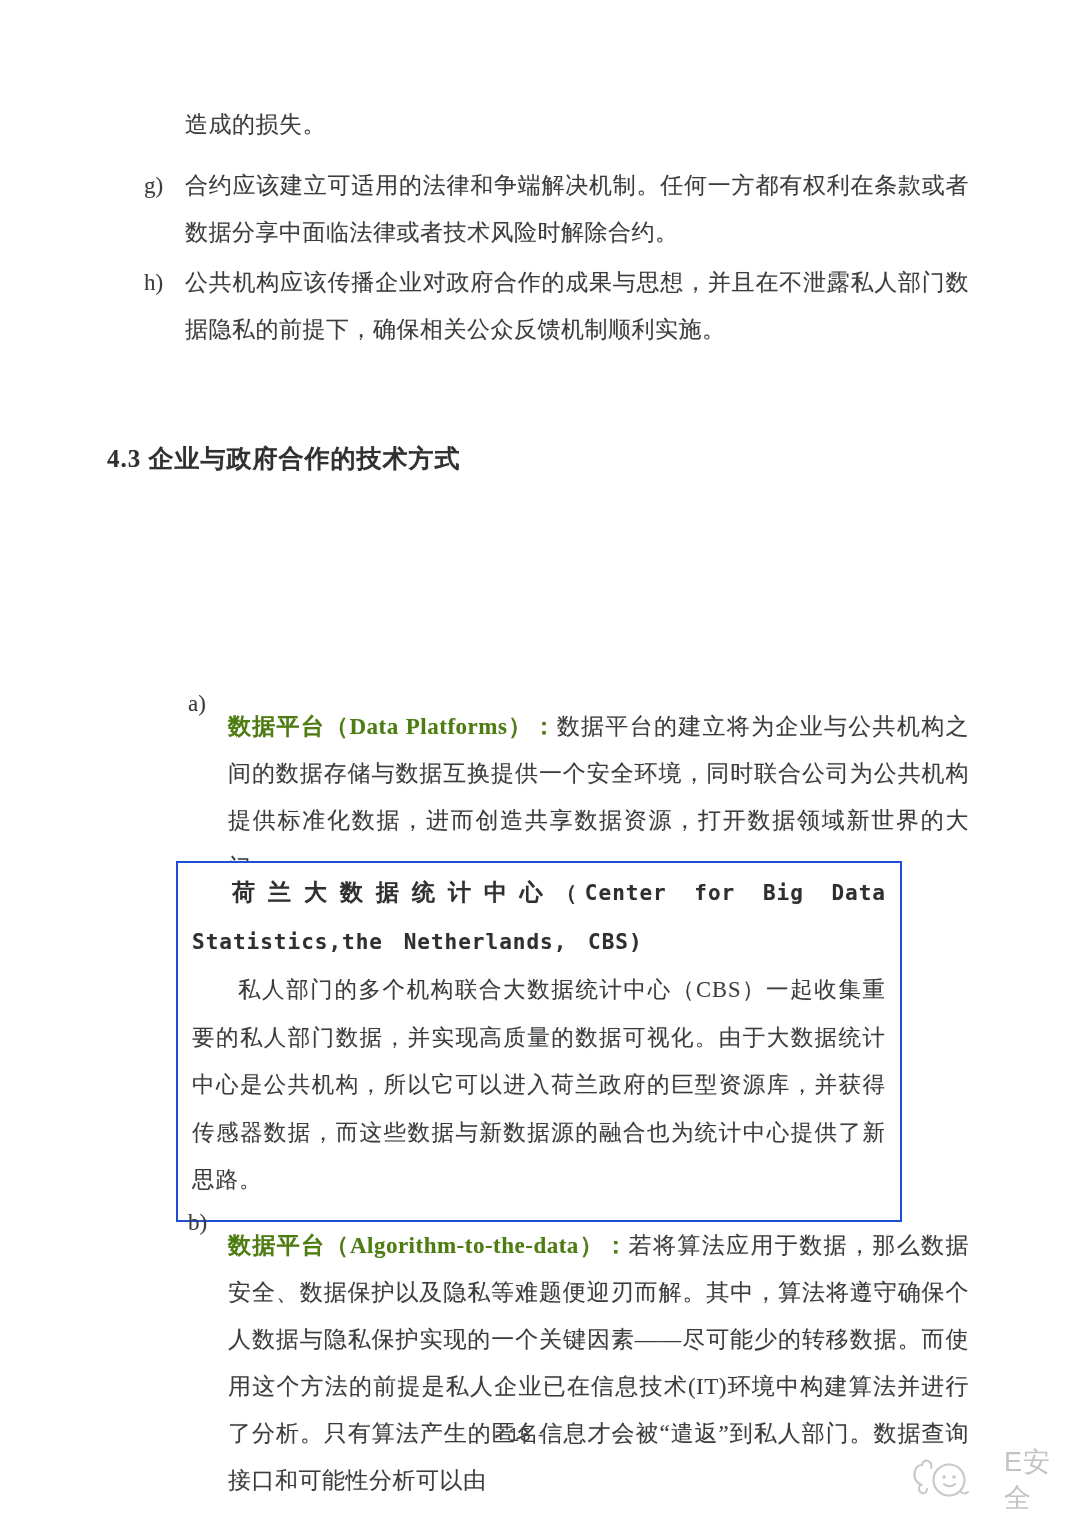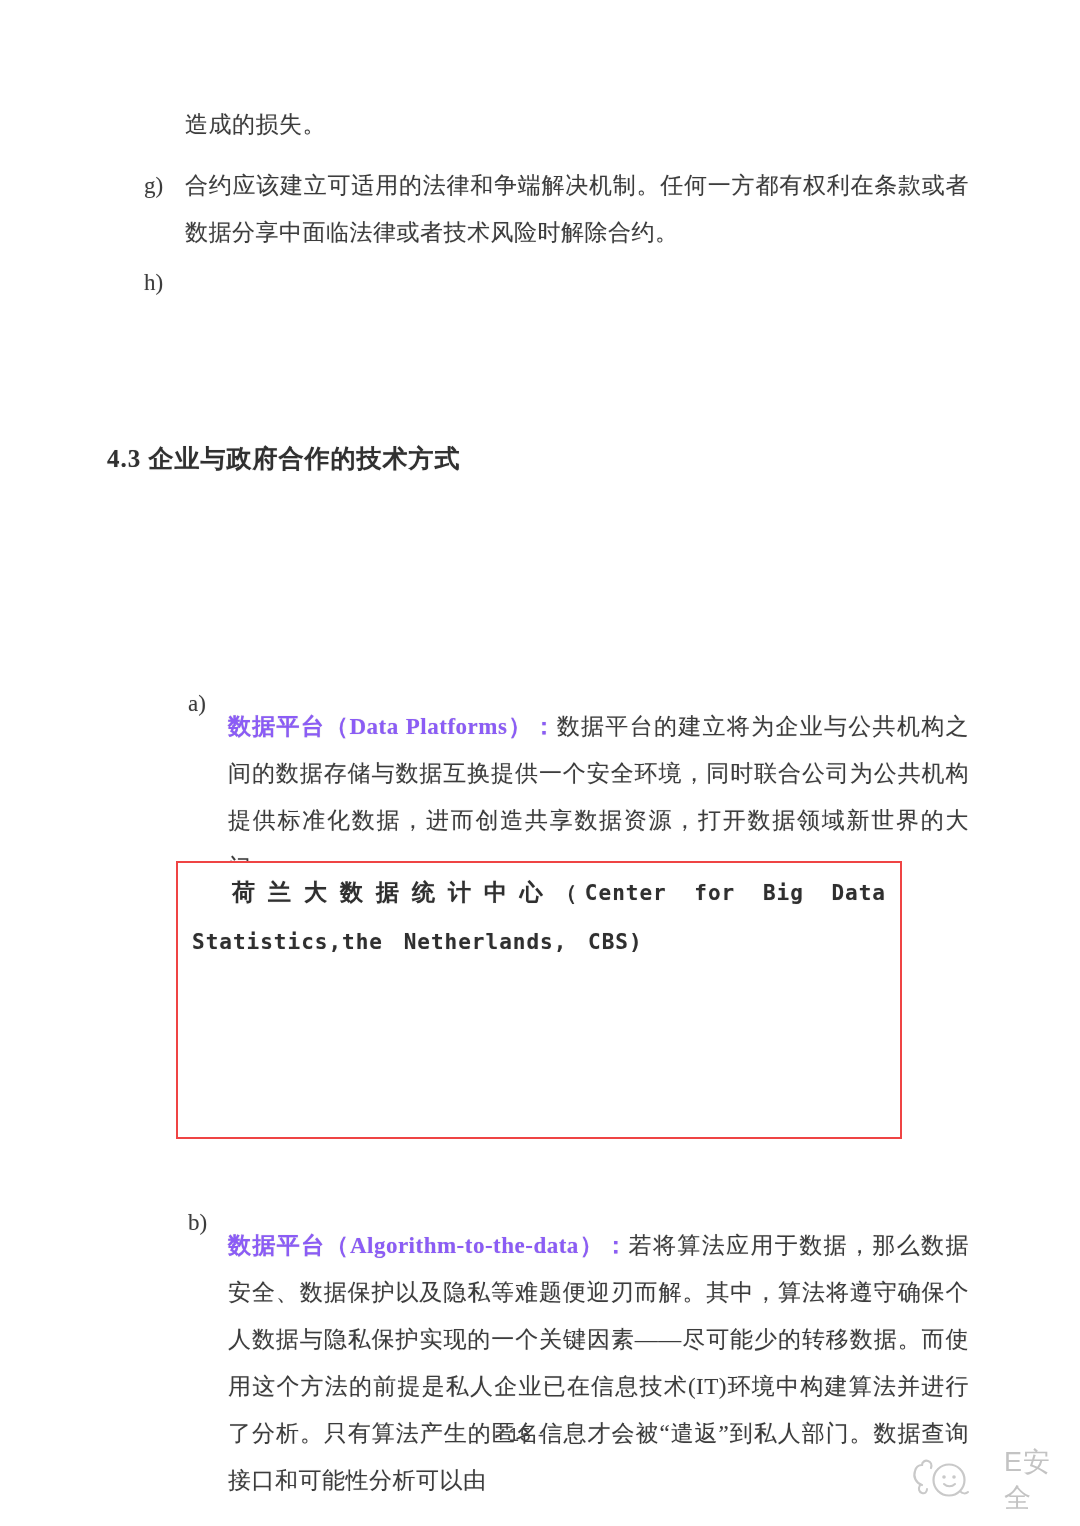--- a/index.html
+++ b/index.html
@@ -30,24 +30,24 @@
   .heading{
     left:107px;top:407px;width:700px;
     font-size:25px;font-weight:bold;color:#303030;
     letter-spacing:1px;
     text-shadow:0 0 1px rgba(60,60,60,0.35);
     margin-top:35px;
   }
   .intro{left:110px;top:455px;width:858px;text-indent:47px;line-height:46.5px;}
   .a-label{left:188px;top:680px;}
   .a-text{left:228px;top:680px;width:741px;}
-  .bold-prefix{font-weight:bold;color:#8b5cf6;}
+  .bold-prefix{font-weight:bold;color:#4d7c0f;}
   .callout{
     left:176px;top:861px;width:694px;
-    border:2px solid #ef4444;
+    border:2px solid #1d4ed8;
     background:#ffffff;
     padding:6px 14px 16px 14px;
     min-height:252px;
   }
   .callout-title{
     margin:0;
     font-weight:bold;color:#2f2f2f;
     font-size:23px;line-height:47.5px;
     text-indent:40px;
     text-align:justify;
@@ -88,29 +88,31 @@
 <body>
 
 <div class="page">
 
   <div class="abs doc-text cont-line">造成的损失。</div>
 
   <div class="abs li-label g-label">g)</div>
   <div class="abs doc-text g-text">合约应该建立可适用的法律和争端解决机制。任何一方都有权利在条款或者数据分享中面临法律或者技术风险时解除合约。</div>
 
   <div class="abs li-label h-label">h)</div>
+  <div class="abs doc-text h-text">公共机构应该传播企业对政府合作的成果与思想，并且在不泄露私人部门数据隐私的前提下，确保相关公众反馈机制顺利实施。</div>
 
   <h2 class="abs heading">4.3 企业与政府合作的技术方式</h2>
 
 
   <div class="abs li-label a-label">a)</div>
   <p class="abs doc-text a-text"><span class="bold-prefix">数据平台（Data Platforms）：</span><span>数据平台的建立将为企业与公共机构之间的数据存储与数据互换提供一个安全环境，同时联合公司为公共机构提供标准化数据，进而创造共享数据资源，打开数据领域新世界的大门。</span></p>
 
   <div class="abs callout">
     <p class="callout-title"><span class="title-zh">荷兰大数据统计中心</span><span class="title-en">（Center for Big Data Statistics,the Netherlands, CBS)</span></p>
+    <p class="callout-body">私人部门的多个机构联合大数据统计中心（CBS）一起收集重要的私人部门数据，并实现高质量的数据可视化。由于大数据统计中心是公共机构，所以它可以进入荷兰政府的巨型资源库，并获得传感器数据，而这些数据与新数据源的融合也为统计中心提供了新思路。</p>
   </div>
 
   <div class="abs li-label b-label">b)</div>
   <p class="abs doc-text b-text"><span class="bold-prefix">数据平台（Algorithm-to-the-data）：</span><span>若将算法应用于数据，那么数据安全、数据保护以及隐私等难题便迎刃而解。其中，算法将遵守确保个人数据与隐私保护实现的一个关键因素——尽可能少的转移数据。而使用这个方法的前提是私人企业已在信息技术(IT)环境中构建算法并进行了分析。只有算法产生的匿名信息才会被“遣返”到私人部门。数据查询接口和可能性分析可以由</span></p>
 
   <div class="abs page-number">- 15 -</div>
 
   <div class="abs watermark">
     <span>
       <svg width="74" height="54" viewBox="0 0 74 54" fill="none">

